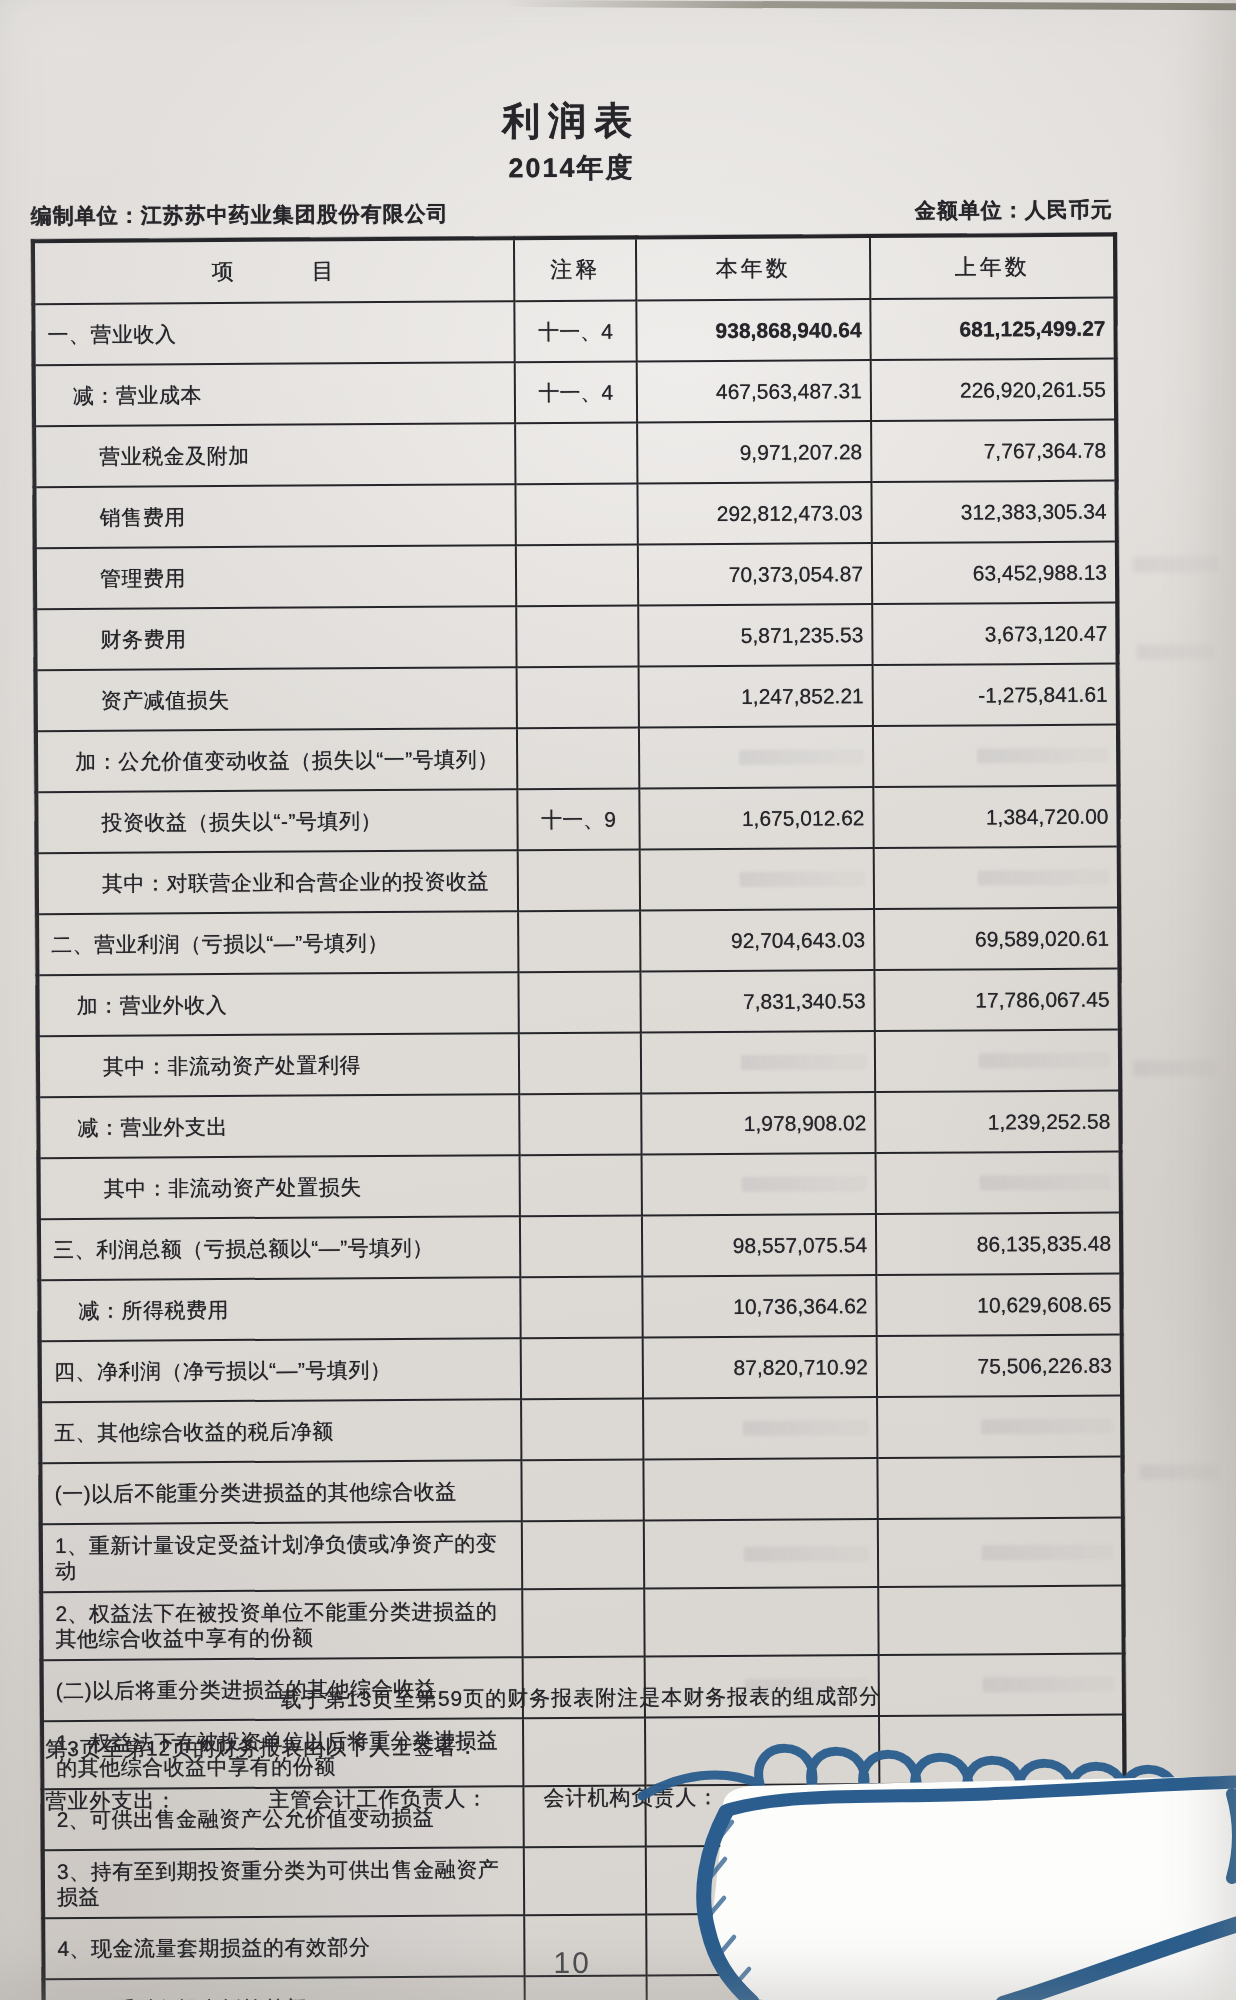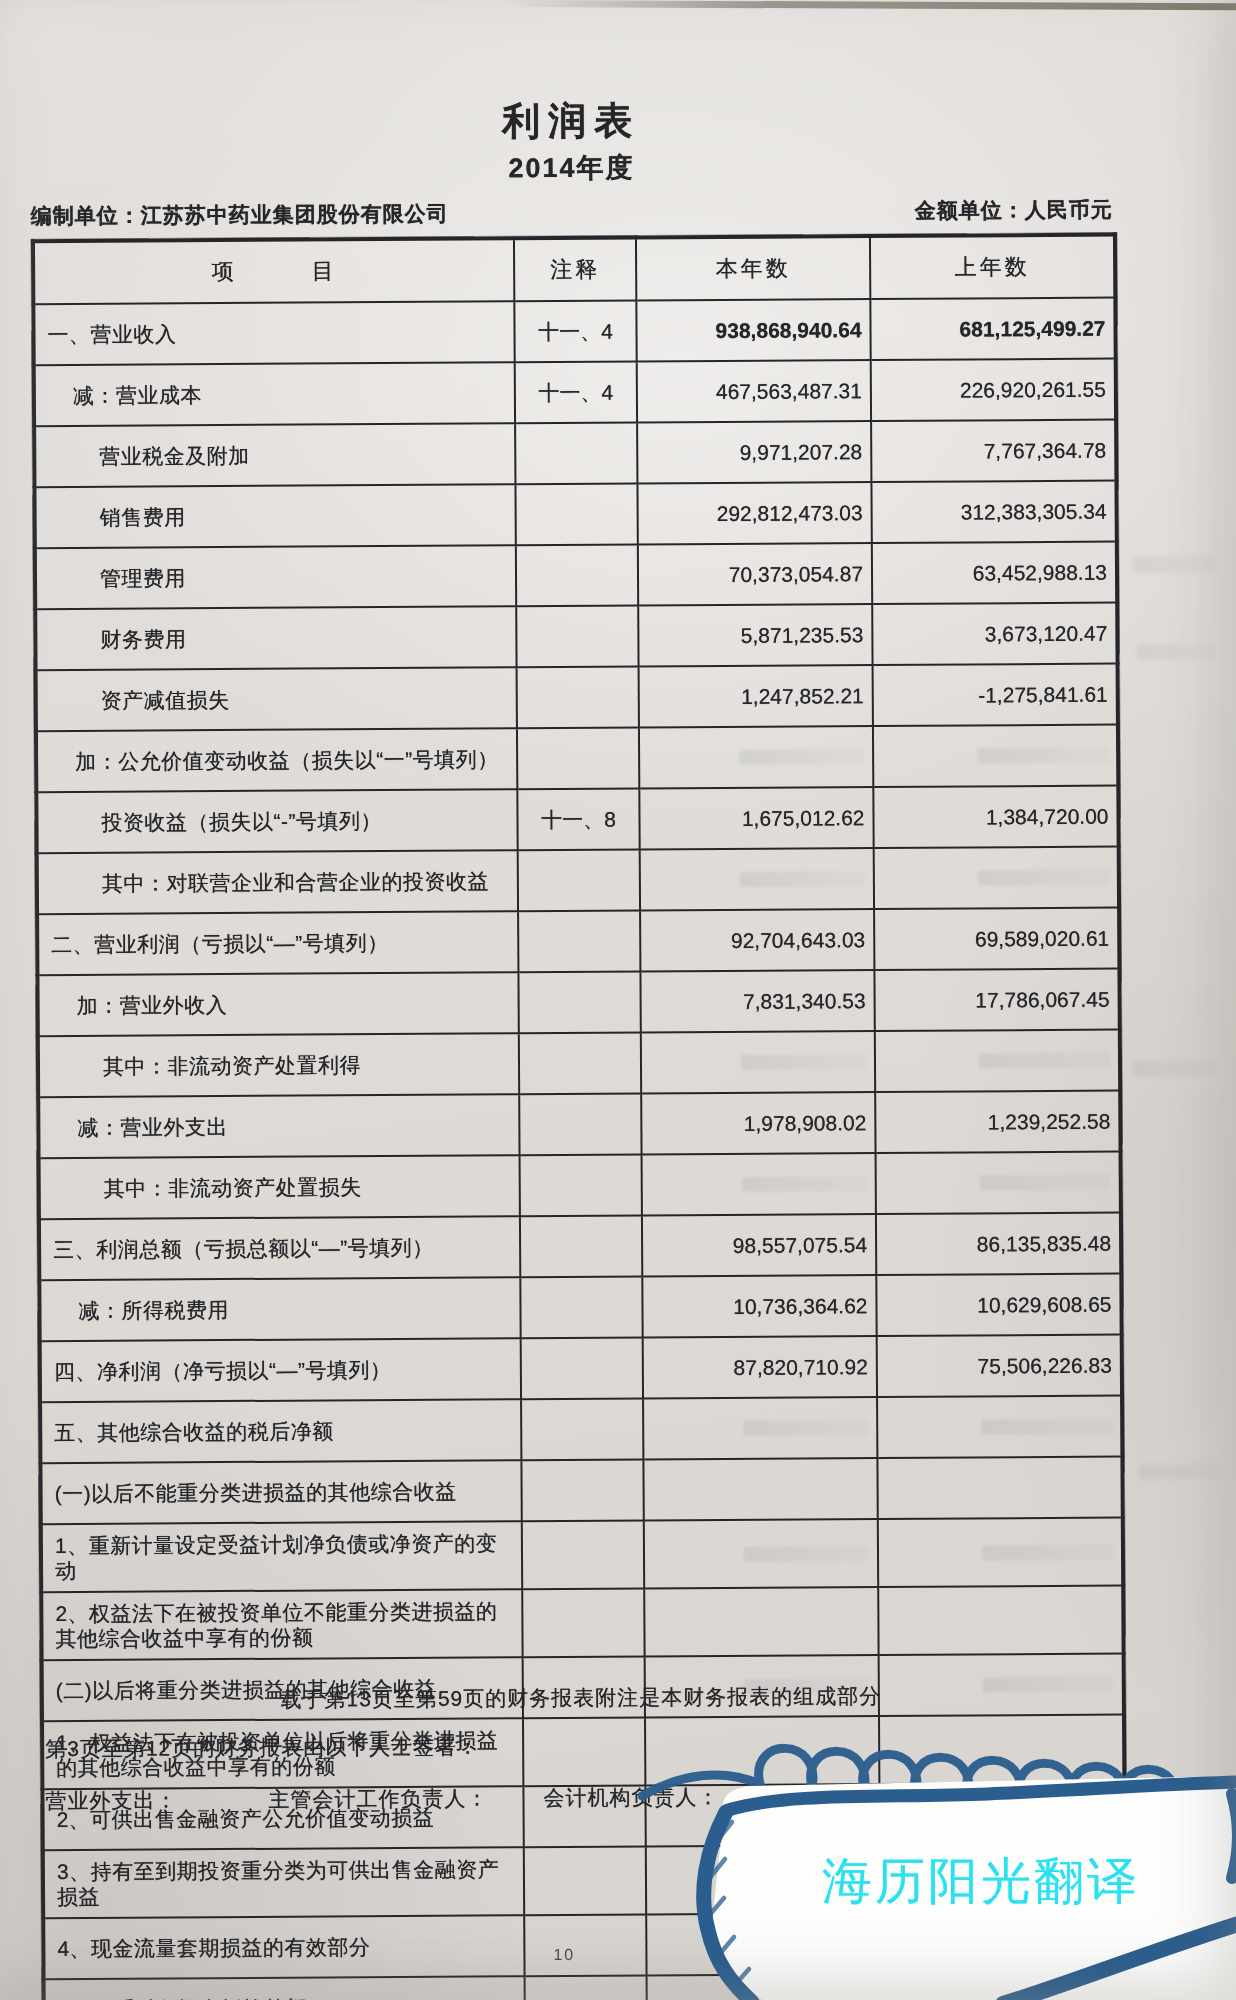--- a/index.html
+++ b/index.html
@@ -44,21 +44,21 @@
   td.c-cur,td.c-prev{text-align:right;padding-right:9px;font-variant-numeric:tabular-nums;}
   tr.bold td.c-cur, tr.bold td.c-prev{font-weight:700;}
   .ghostbar{height:15px;width:58%;margin-left:auto;border-radius:2px;filter:blur(1.6px);
     background:linear-gradient(90deg, rgba(105,105,120,.12), rgba(105,105,120,.05) 80%);}
 
   .notes-line{position:absolute;top:1684px;left:35px;width:1082px;text-align:center;
     font-size:21px;letter-spacing:1px;}
   .signing-line{position:absolute;top:1732px;left:40px;font-size:21px;letter-spacing:1px;}
   .signer{position:absolute;top:1784px;font-size:21px;letter-spacing:1px;}
   .signer.s0{left:40px;} .signer.s1{left:263px;} .signer.s2{left:538px;}
-  .page-num{position:absolute;top:1946px;left:547px;font-size:16px;color:#4c4c50;letter-spacing:2px;}
+  .page-num{position:absolute;top:1946px;left:547px;font-size:30px;color:#4c4c50;letter-spacing:2px;}
 
   .smudge{position:absolute;border-radius:3px;filter:blur(2px);
     background:linear-gradient(90deg, rgba(110,108,120,.10), rgba(110,108,120,.04));}
 
   .spring-svg{position:absolute;left:638px;top:1736px;width:600px;height:78px;}
   .bubble-svg{position:absolute;left:658px;top:1772px;width:580px;height:230px;}
   .bubble-text{position:absolute;left:822px;top:1848px;width:330px;
     font-size:50px;letter-spacing:3px;color:#2be0ef;white-space:nowrap;
     text-shadow:0 0 1px rgba(43,224,239,.6);}
 </style>
@@ -140,21 +140,21 @@
         <td class="c-note ink"></td>
         <td class="c-cur ink">
               <div class="ghostbar"></div>
             </td>
         <td class="c-prev ink">
               <div class="ghostbar"></div>
             </td>
       </tr>
           <tr>
         <td class="c-item ink" style="padding-left: 63px;">投资收益（损失以“-”号填列）</td>
-        <td class="c-note ink">十一、8</td>
+        <td class="c-note ink">十一、9</td>
         <td class="c-cur ink">1,675,012.62</td>
         <td class="c-prev ink">1,384,720.00</td>
       </tr>
           <tr>
         <td class="c-item ink" style="padding-left: 63px;">其中：对联营企业和合营企业的投资收益</td>
         <td class="c-note ink"></td>
         <td class="c-cur ink">
               <div class="ghostbar"></div>
             </td>
         <td class="c-prev ink">
@@ -327,14 +327,13 @@
 
   <svg class="bubble-svg" viewBox="0 0 580 230">
     <path d="M66,40 Q60,18 92,14 L580,4 L580,230 L118,230 Q66,226 52,168 Z" fill="#fdfdfc"></path>
     <path d="M70,38 C130,20 230,26 330,22 C420,18 510,12 580,10" fill="none" stroke="#2b5e8e" stroke-width="13" stroke-linecap="round"></path>
     <path d="M68,40 C48,78 40,120 50,158 C57,188 70,208 94,230" fill="none" stroke="#2b5e8e" stroke-width="15" stroke-linecap="round"></path>
     <path d="M58,70 l16,-20 M50,108 l17,-21 M49,146 l17,-20 M60,184 l16,-19 M76,214 l15,-17" stroke="#2b5e8e" stroke-width="4.5" stroke-linecap="round" opacity="0.75"></path>
     <path d="M574,22 C582,50 582,78 574,106" fill="none" stroke="#2b5e8e" stroke-width="12" stroke-linecap="round"></path>
     <path d="M345,232 C410,212 480,184 580,152" fill="none" stroke="#2b5e8e" stroke-width="16" stroke-linecap="round"></path>
     <path d="M372,224 l22,-12 M428,206 l22,-12 M488,186 l22,-12" stroke="#2b5e8e" stroke-width="4.5" stroke-linecap="round" opacity="0.7"></path>
   </svg>
-  <div class="bubble-text">海历阳光翻译</div>
 </div>
 
 </body></html>

